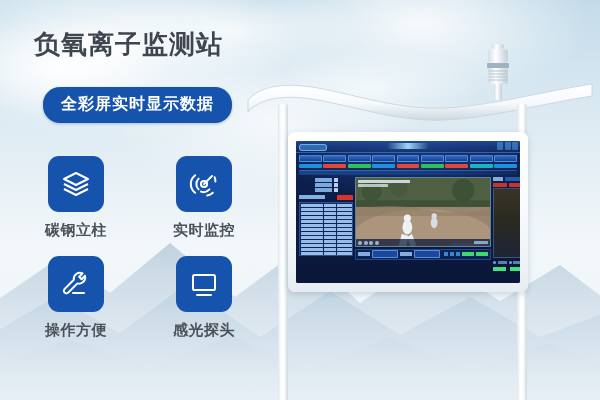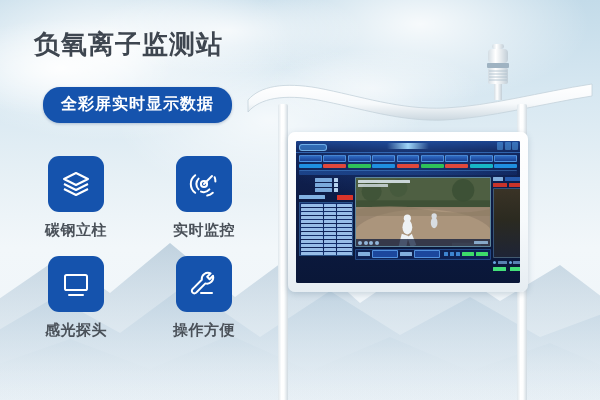--- a/index.html
+++ b/index.html
@@ -263,35 +263,35 @@
             <path d="M24.8 24.8 A11 11 0 0 1 19.2 27.6"></path>
             <path d="M26.6 9.2 A11 11 0 0 1 27.4 13.4"></path>
           </svg>
         </div>
         <div class="flabel">实时监控</div>
       </div>
     </div>
     <div class="frow">
       <div class="fcell">
         <div class="ficon">
+          <svg width="32" height="32" viewBox="0 0 32 32" fill="none" stroke="#ffffff" stroke-width="2" stroke-linecap="round" stroke-linejoin="round">
+            <path d="M22.6 5.4 L19.2 8.8 L21.6 11.2 L25 7.8 A6.2 6.2 0 0 1 17.4 15.4 L8.6 24.2 A2.6 2.6 0 1 1 5 20.6 L13.8 11.8 A6.2 6.2 0 0 1 22.6 5.4 Z"></path>
+            <path d="M13 25 L24 25"></path>
+          </svg>
+        </div>
+        <div class="flabel">操作方便</div>
+      </div>
+      <div class="fcell">
+        <div class="ficon">
           <svg width="32" height="32" viewBox="0 0 32 32" fill="none" stroke="#ffffff" stroke-width="2" stroke-linejoin="round" stroke-linecap="round">
             <rect x="5" y="7" width="22" height="15" rx="1.6"></rect>
             <path d="M9 27 L23 27"></path>
           </svg>
         </div>
         <div class="flabel">感光探头</div>
-      </div>
-      <div class="fcell">
-        <div class="ficon">
-          <svg width="32" height="32" viewBox="0 0 32 32" fill="none" stroke="#ffffff" stroke-width="2" stroke-linecap="round" stroke-linejoin="round">
-            <path d="M22.6 5.4 L19.2 8.8 L21.6 11.2 L25 7.8 A6.2 6.2 0 0 1 17.4 15.4 L8.6 24.2 A2.6 2.6 0 1 1 5 20.6 L13.8 11.8 A6.2 6.2 0 0 1 22.6 5.4 Z"></path>
-            <path d="M13 25 L24 25"></path>
-          </svg>
-        </div>
-        <div class="flabel">操作方便</div>
       </div>
     </div>
   </div>
 
   <div class="station">
 
     <div class="canopy">
       <svg width="360" height="52" viewBox="0 0 360 52">
         <defs>
           <linearGradient id="cg" x1="0" y1="0" x2="0" y2="1">

